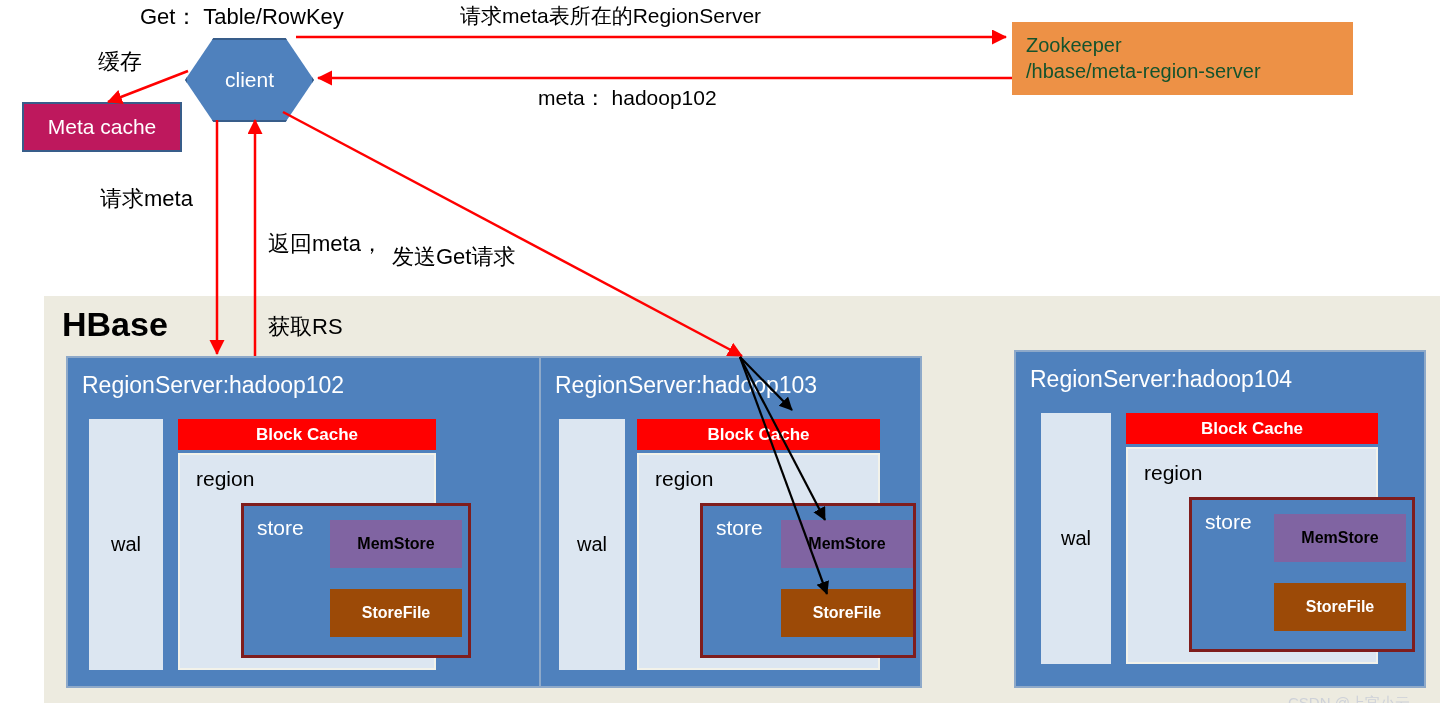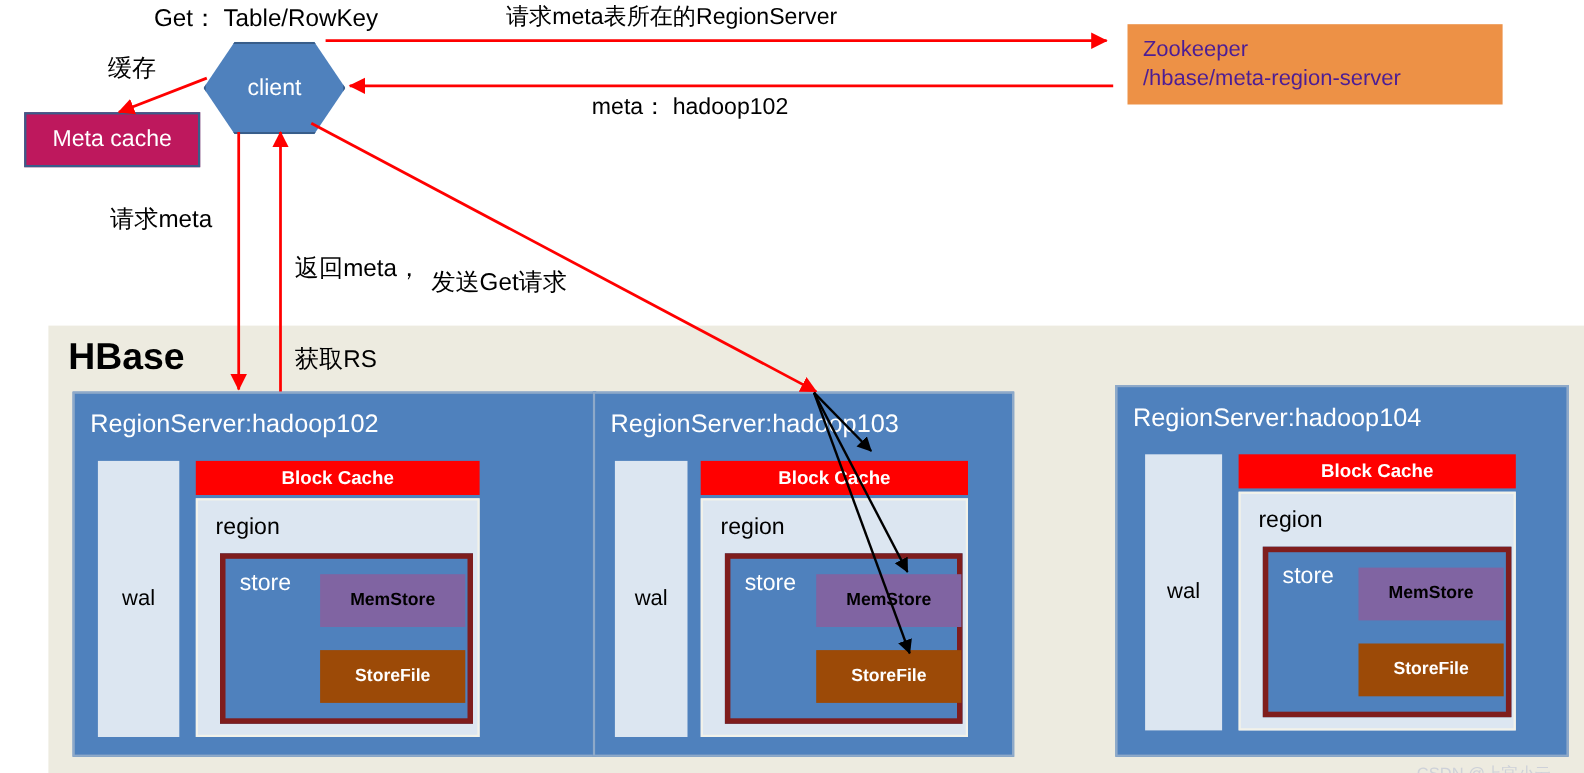--- a/index.html
+++ b/index.html
@@ -40,26 +40,25 @@
   .box-blue {
     position: absolute;
     background: #be185d;
     border: 2px solid #385D8A;
     display: flex; align-items: center; justify-content: center;
     color: #ffffff;
   }
   .box-orange {
     position: absolute;
     background: #ED9146;
-    color: #4c1d95;
+    color: #14532d;
     display: flex; flex-direction: column; justify-content: center;
     padding-left: 14px;
     box-sizing: border-box;
     line-height: 1.28;
-    margin-left: 13px;
   }
 
   
   .hbase-panel {
     position: absolute;
     background: #EDEBE0;
   }
   .hbase-title {
     position: absolute;
     font-weight: bold;
@@ -97,22 +96,23 @@
     border: 2px solid #F2F2EA;
     box-sizing: border-box;
   }
   .region-label {
     position: absolute;
     color: #000000;
   }
   .store {
     position: absolute;
     background: #4F81BD;
-    border: 5px solid #7f1d1d;
-    box-sizing: border-box;
+    border: 3px solid #7f1d1d;
+    box-sizing: border-box;
+    margin-left: 41px;
   }
   .store-label {
     position: absolute;
     color: #ffffff;
   }
   .memstore {
     position: absolute;
     background: #8064A2;
     display: flex; align-items: center; justify-content: center;
     color: #000000;

